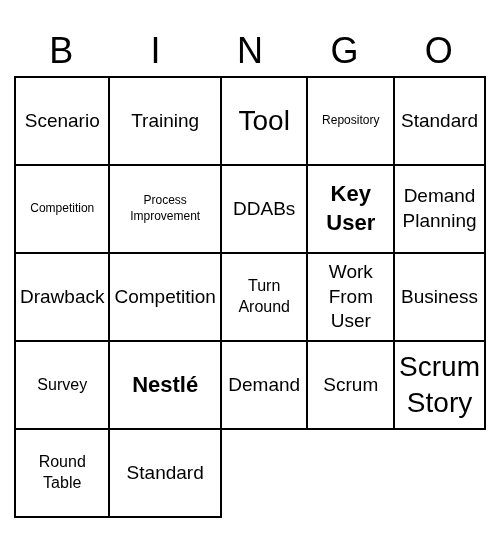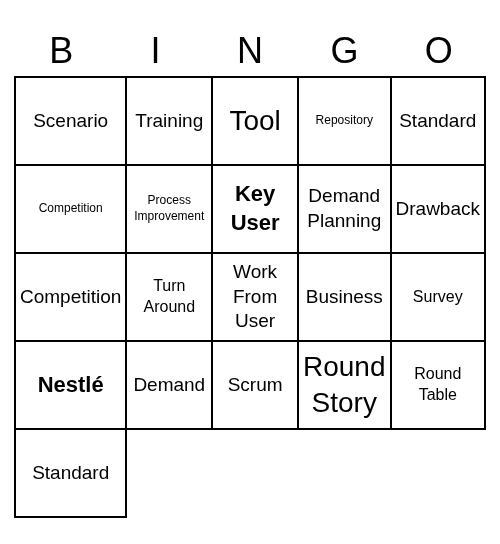--- a/index.html
+++ b/index.html
@@ -78,28 +78,29 @@
     </div>
   <div class="bingo-grid">
 
   <div class="bingo-cell">Scenario</div>
       <div class="bingo-cell">Training</div>
       <div class="bingo-cell xlarge-text">Tool</div>
       <div class="bingo-cell small-text">Repository</div>
       <div class="bingo-cell">Standard</div>
       <div class="bingo-cell small-text">Competition</div>
       <div class="bingo-cell small-text">Process Improvement</div>
+      <div class="bingo-cell">DDABs</div>
       <div class="bingo-cell large-text">Key User</div>
       <div class="bingo-cell">Demand Planning</div>
       <div class="bingo-cell">Drawback</div>
       <div class="bingo-cell">Competition</div>
       <div class="bingo-cell medium-text">Turn Around</div>
       <div class="bingo-cell">Work From User</div>
       <div class="bingo-cell">Business</div>
       <div class="bingo-cell medium-text">Survey</div>
       <div class="bingo-cell large-text">Nestlé</div>
       <div class="bingo-cell">Demand</div>
       <div class="bingo-cell">Scrum</div>
-      <div class="bingo-cell xlarge-text">Round Story</div>
+      <div class="bingo-cell xlarge-text">Scrum Story</div>
       <div class="bingo-cell medium-text">Round Table</div>
       <div class="bingo-cell">Standard</div>
     </div>
 </div>
 
 </body></html>

